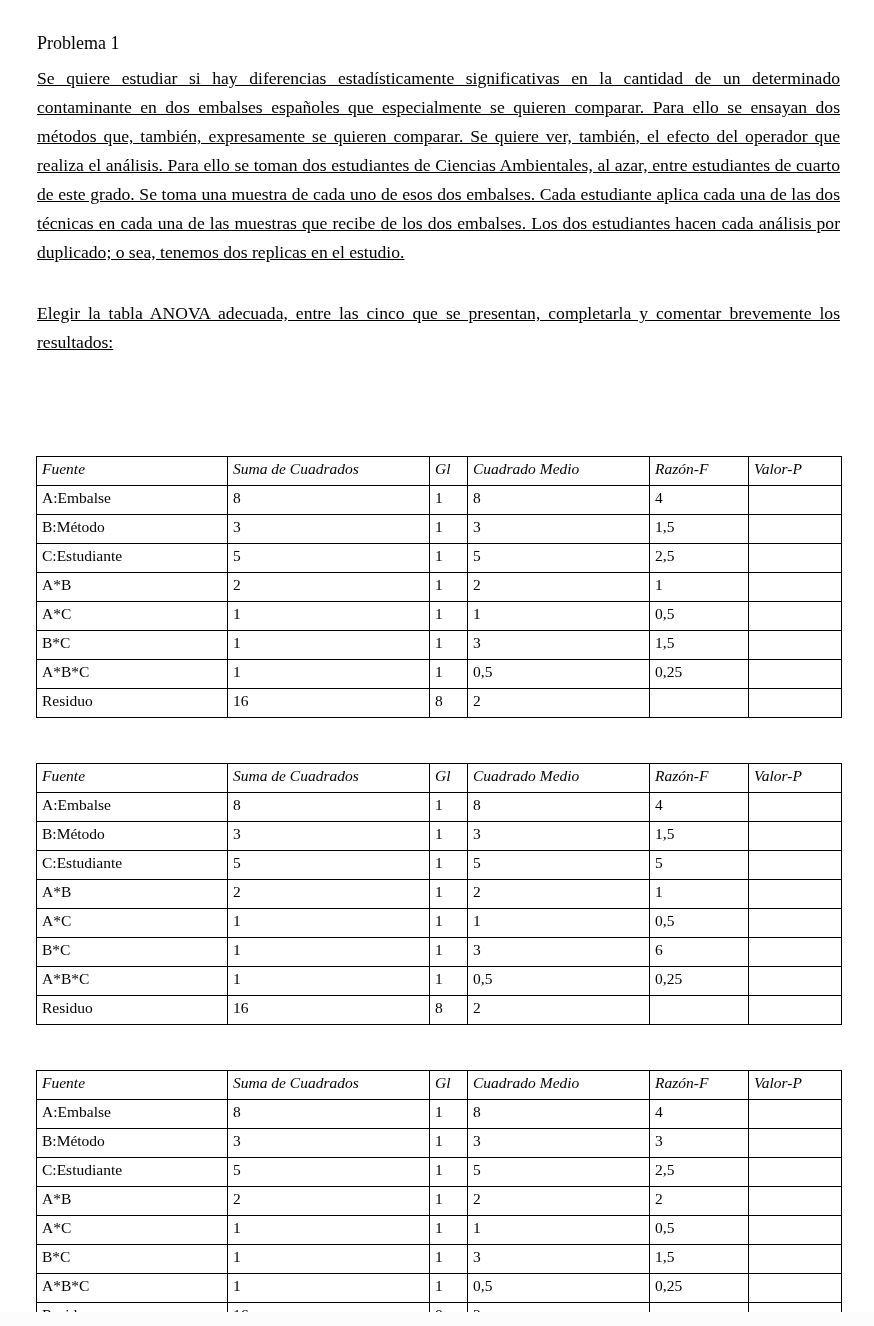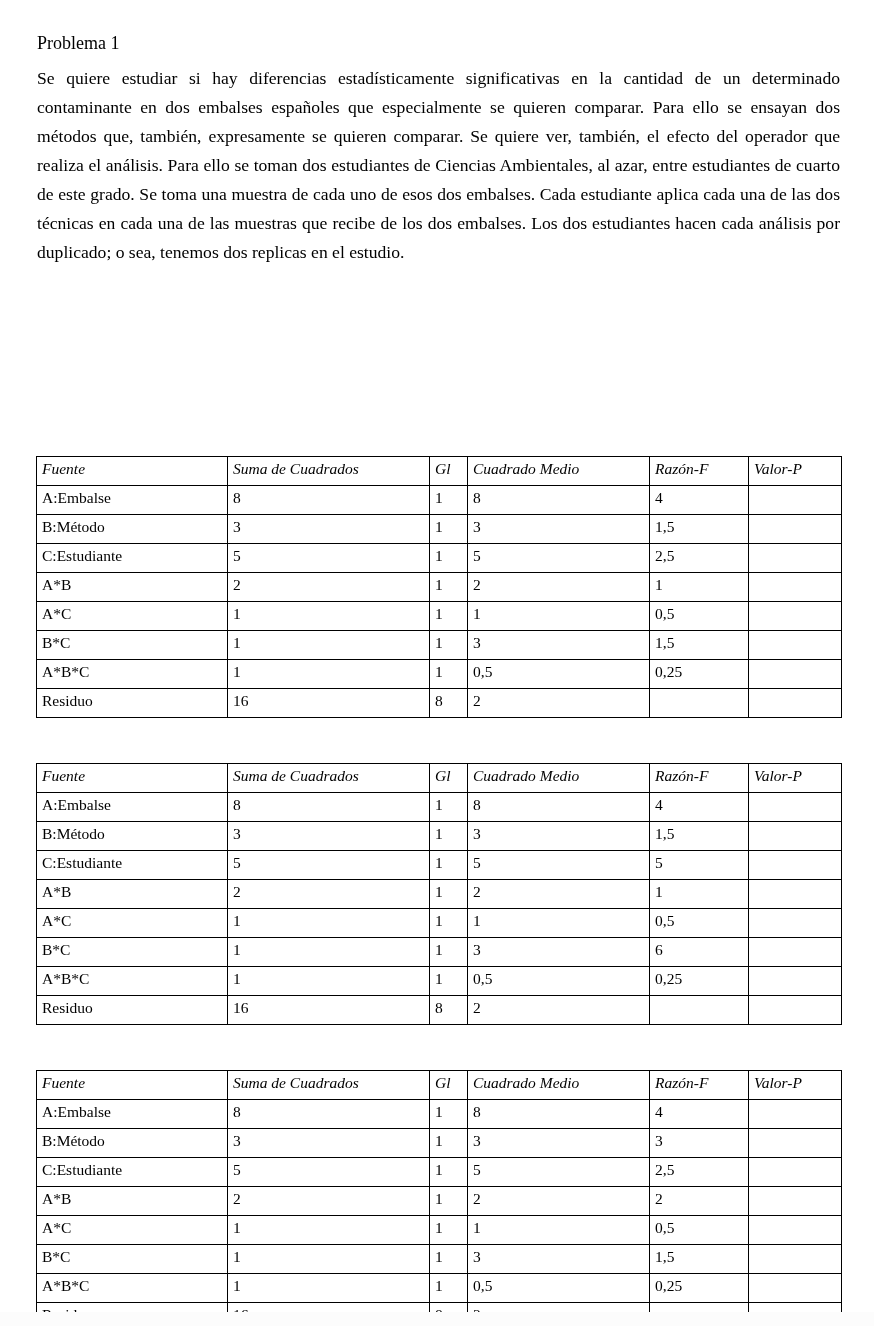--- a/index.html
+++ b/index.html
@@ -22,20 +22,21 @@
     margin: 0;
   }
   .para {
     position: absolute;
     left: 37px;
     width: 803px;
     font-size: 17.6px;
     line-height: 29px;
     text-align: justify;
     margin: 0;
+    text-decoration: underline;
   }
   .para-intro { top: 64px; }
   .para-task  { top: 299px; }
   .anova-table {
     position: absolute;
     left: 36px;
     width: 805px;
     border-collapse: collapse;
     table-layout: fixed;
     margin-top: 48px;
@@ -70,20 +71,21 @@
 </style>
 </head>
 <body>
 
 <div class="page">
 
   <p class="doc-title">Problema 1</p>
 
   <p class="para para-intro">Se quiere estudiar si hay diferencias estadísticamente significativas en la cantidad de un determinado contaminante en dos embalses españoles que especialmente se quieren comparar. Para ello se ensayan dos métodos que, también, expresamente se quieren comparar. Se quiere ver, también, el efecto del operador que realiza el análisis. Para ello se toman dos estudiantes de Ciencias Ambientales, al azar, entre estudiantes de cuarto de este grado. Se toma una muestra de cada uno de esos dos embalses. Cada estudiante aplica cada una de las dos técnicas en cada una de las muestras que recibe de los dos embalses. Los dos estudiantes hacen cada análisis por duplicado; o sea, tenemos dos replicas en el estudio.</p>
 
+  <p class="para para-task">Elegir la tabla ANOVA adecuada, entre las cinco que se presentan, completarla y comentar brevemente los resultados:</p>
 
   <table class="anova-table anova-table-1">
     <colgroup>
         <col style="width: 191px;">
         <col style="width: 202px;">
         <col style="width: 38px;">
         <col style="width: 182px;">
         <col style="width: 99px;">
         <col style="width: 93px;">
       </colgroup>

